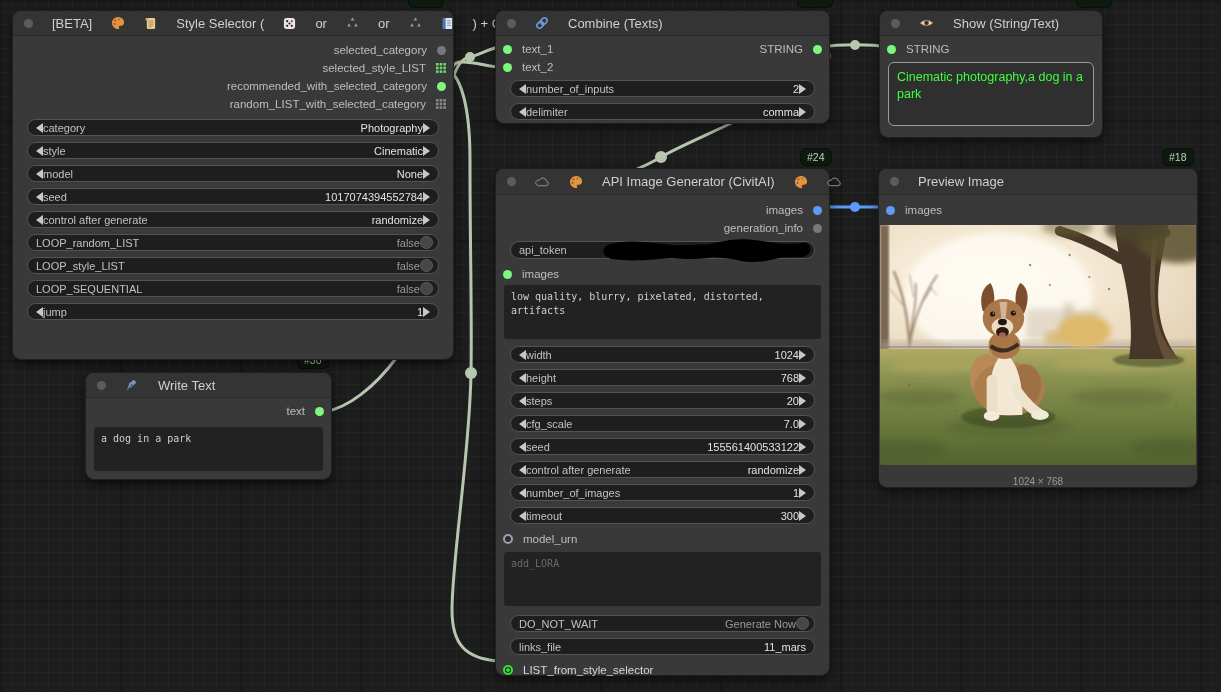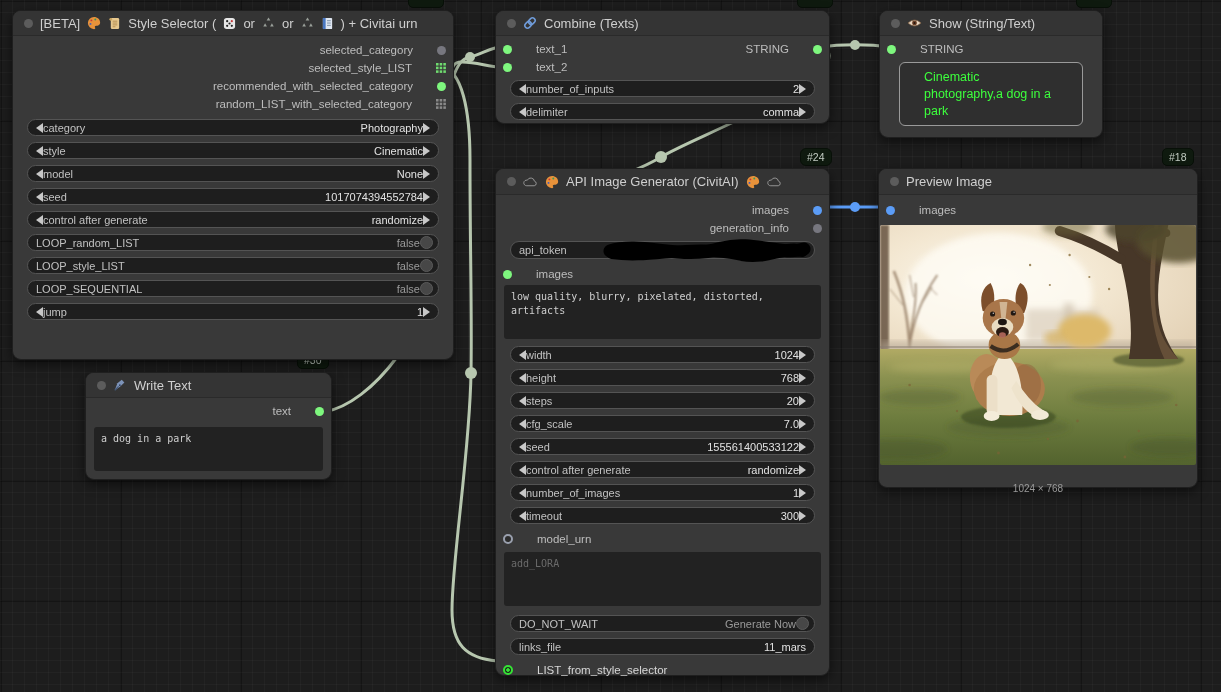--- a/index.html
+++ b/index.html
@@ -12,26 +12,26 @@
       linear-gradient(rgba(0,0,0,.30) 2px, transparent 2px),
       linear-gradient(90deg, rgba(0,0,0,.30) 2px, transparent 2px);
     background-size:12px 12px,12px 12px,120px 120px,120px 120px;
     font-family:"Liberation Sans", sans-serif;color:#ccc;
   }
   #wires{position:absolute;inset:0;z-index:1;pointer-events:none;}
   .badge{position:absolute;z-index:1;background:#0f1a0f;color:#c3ccc3;border-radius:5px;
     font-size:10.5px;padding:2px 6px;line-height:12px;border:1px solid #081008;}
   .node{position:absolute;z-index:2;background:#393939;border:1px solid #1f1f1f;border-radius:9px;
     box-shadow:0 4px 12px rgba(0,0,0,.55);}
-  .ntitle{height:24px;display:flex;align-items:center;gap:7px;padding:0 11px;
+  .ntitle{height:24px;display:flex;align-items:center;gap:19px;padding:0 11px;
     color:#cfcfcf;font-size:13px;background:#343434;border-bottom:1px solid #2a2a2a;
     border-radius:8px 8px 0 0;white-space:nowrap;}
   .cdot{width:9px;height:9px;border-radius:50%;background:#5c5c5c;flex:0 0 auto;}
   .icon{display:inline-flex;flex:0 0 auto;}
-  .srow{position:relative;height:18px;display:flex;align-items:center;gap:24px;
+  .srow{position:relative;height:18px;display:flex;align-items:center;gap:10px;
     font-size:11.5px;color:#bdbdbd;}
   .srow.out{justify-content:flex-end;padding-right:7px;}
   .srow.in{justify-content:flex-start;padding-left:7px;}
   .sdot{width:9px;height:9px;border-radius:50%;flex:0 0 auto;}
   .sdot.green{background:#7ef77e;}
   .sdot.blue{background:#5b9cf6;}
   .sdot.gray{background:#77777f;}
   .sdot.ring{background:#2c2c2c;border:2px solid #9aa0ae;width:6px;height:6px;}
   .sdot.ringgreen{border:2px solid #35e435;width:6px;height:6px;
     background:radial-gradient(circle,#35e435 0 1.5px,#1d291d 2px);}
@@ -42,24 +42,24 @@
   .arr{width:0;height:0;border-style:solid;flex:0 0 auto;}
   .arr.l{border-width:5px 7px 5px 0;border-color:transparent #c8c8c8 transparent transparent;}
   .arr.r{border-width:5px 0 5px 7px;border-color:transparent transparent transparent #c8c8c8;}
   .knob{width:11px;height:11px;border-radius:50%;background:#474747;border:1px solid #5a5a5a;
     flex:0 0 auto;margin-right:-3px;}
   .toggle .wvalue{color:#9a9a9a;}
   .tbox{margin:2px 8px 0 8px;background:#222;border-radius:3px;padding:5px 7px;
     font-family:"DejaVu Sans Mono", monospace;font-size:10px;color:#cfcfcf;
     line-height:14px;overflow:hidden;}
   .placeholder{color:#6a6a6a;}
-  .showbox{margin:4px 19px;background:#2f2f2f;border:1px solid #9a9a9a;border-radius:6px;
-    padding:6px 24px;font-size:12.5px;line-height:17px;height:50px;}
+  .showbox{margin:4px 8px;background:#2f2f2f;border:1px solid #9a9a9a;border-radius:6px;
+    padding:6px 8px;font-size:12.5px;line-height:17px;height:50px;}
   #preview-img{margin:0 1px;height:240px;border-radius:2px;overflow:hidden;}
-  .caption{text-align:center;font-size:10px;color:#9a9a9a;padding-top:18px;}
+  .caption{text-align:center;font-size:10px;color:#9a9a9a;padding-top:11px;}
   .topbadge{position:absolute;z-index:1;width:34px;height:18px;background:#0f1a0f;
     border-radius:5px;border:1px solid #081008;}
 </style>
 </head>
 <body>
 
 <div id="canvas">
 
   <svg id="wires" width="1221" height="692">
     <g fill="none" stroke="#b7c7af" stroke-width="3" stroke-linecap="round">

